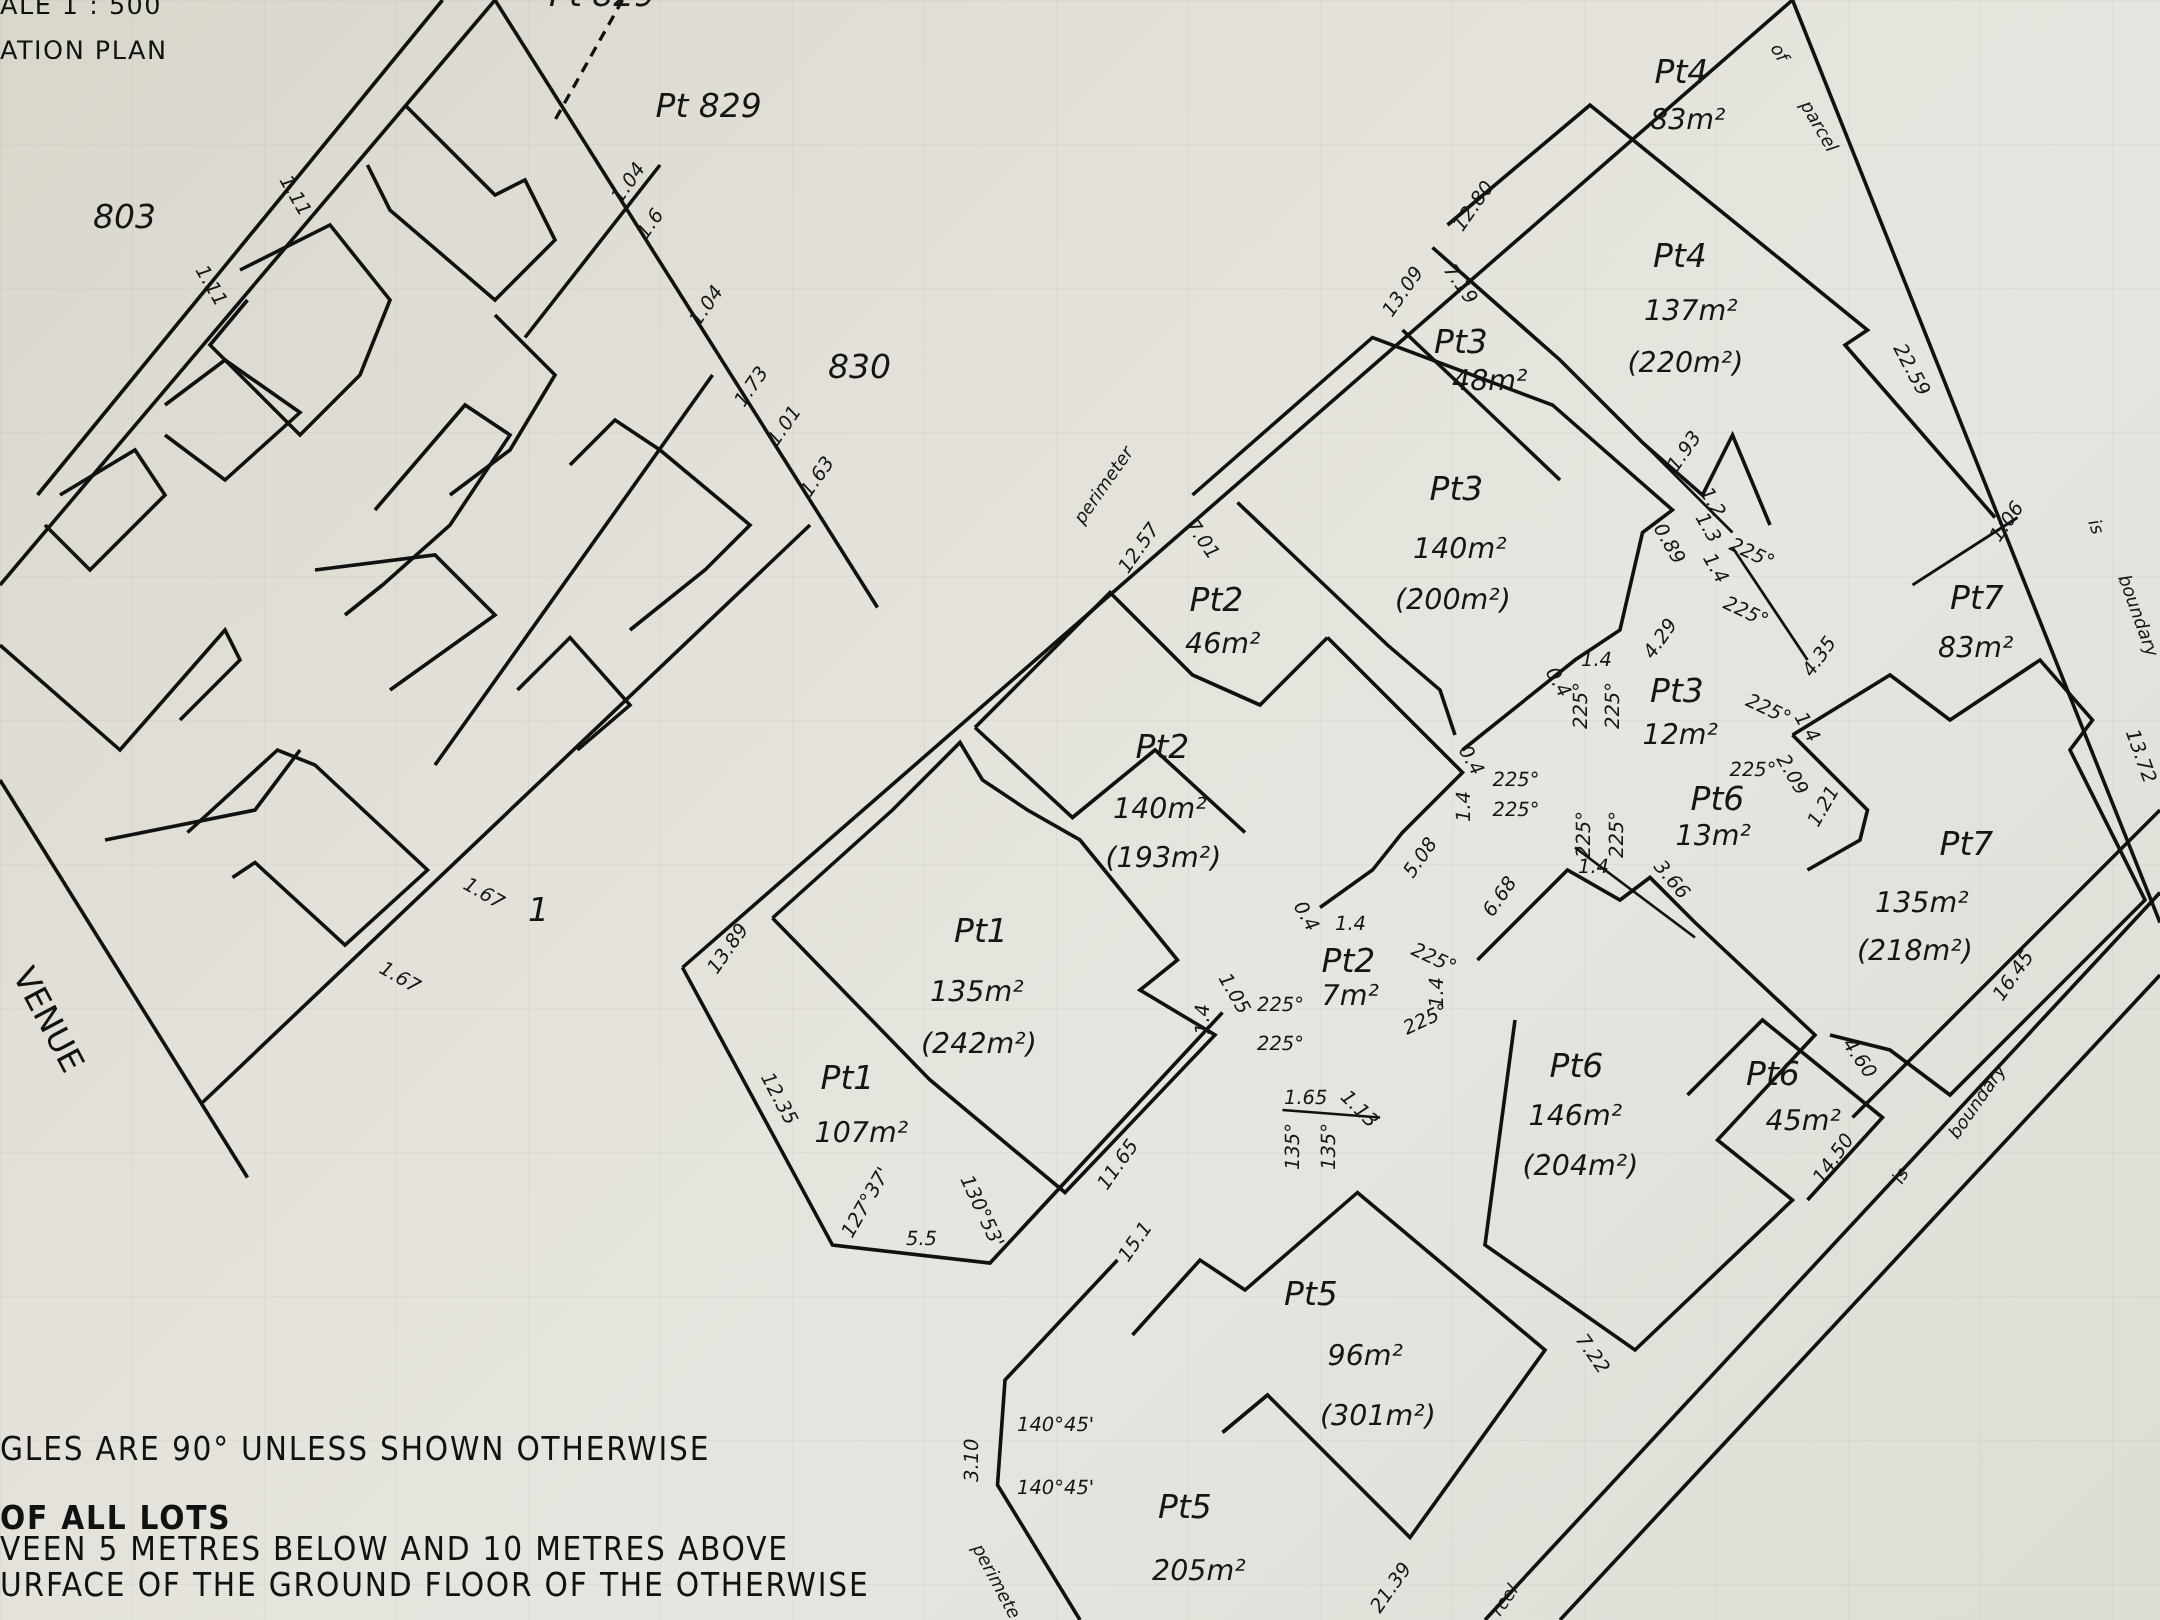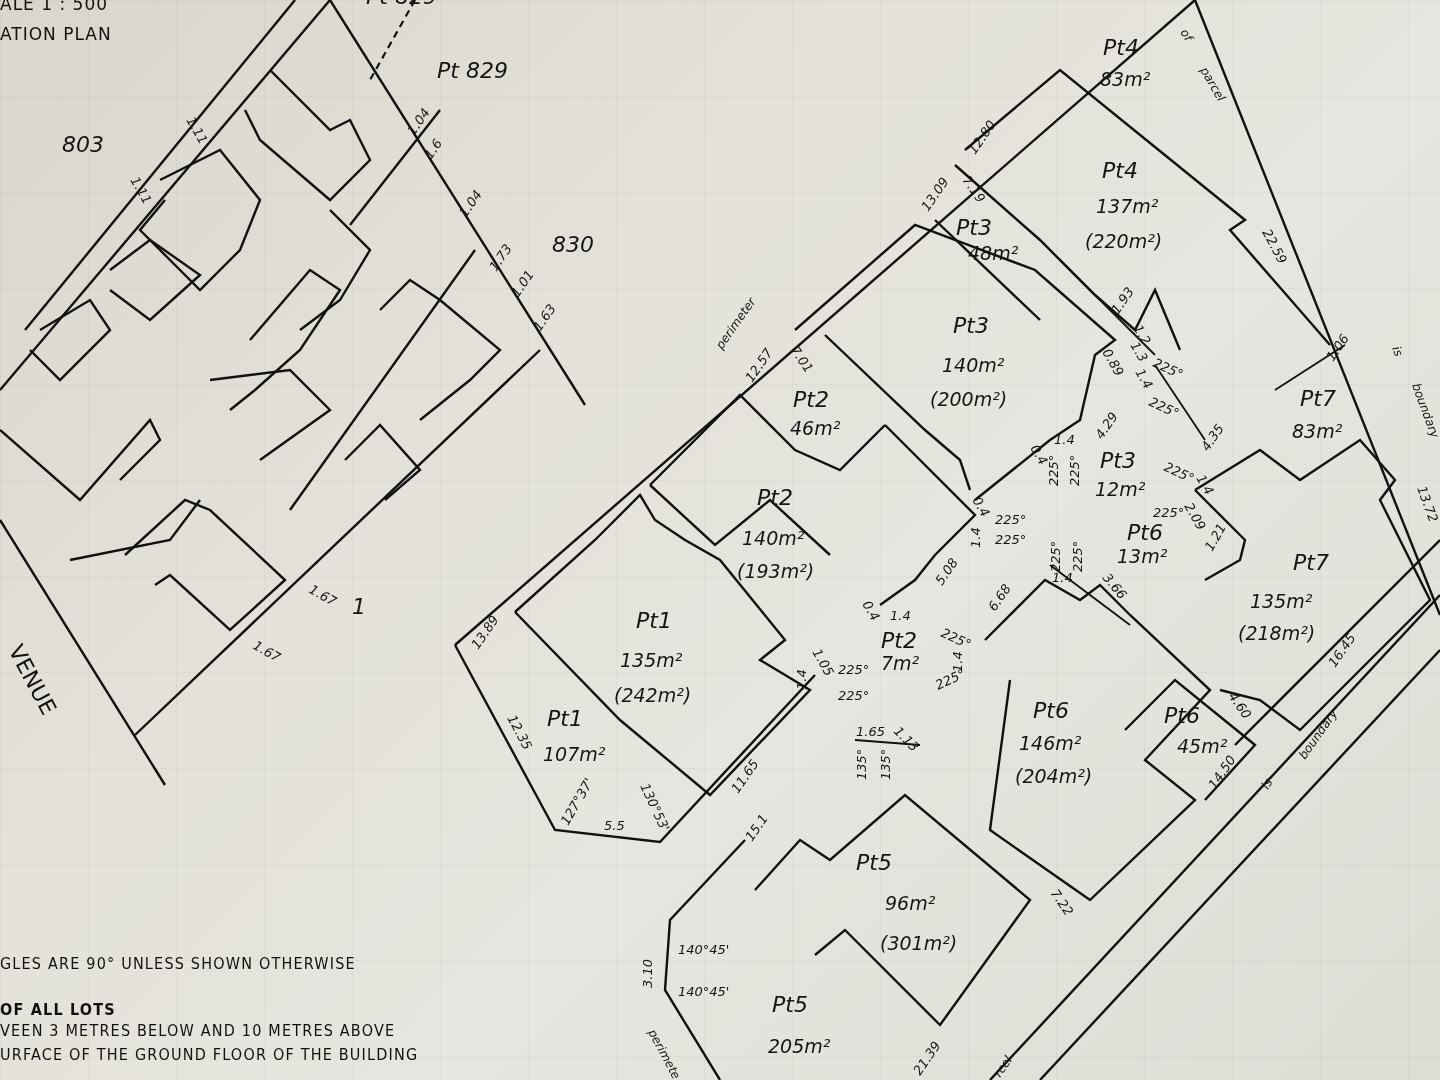--- a/index.html
+++ b/index.html
@@ -22,21 +22,21 @@
   .ln-thin { stroke:#111; stroke-width:1.8; fill:none; }
   .dash { stroke:#111; stroke-width:2.2; fill:none; stroke-dasharray:7 5; }
   .lbl { font-family:"DejaVu Sans", sans-serif; font-style:italic; fill:#151515; }
   .lot { font-size:22px; }
   .area { font-size:19px; }
   .dim { font-size:13px; }
   .word { font-size:12px; }
   .note {
     position:absolute; left:0; color:#111;
     font-family:"DejaVu Sans Condensed","DejaVu Sans", sans-serif;
-    font-size:16px; letter-spacing:1.2px; white-space:nowrap;
+    font-size:22px; letter-spacing:1.2px; white-space:nowrap;
   }
   .title-note {
     position:absolute; color:#111;
     font-family:"DejaVu Sans", sans-serif; font-size:17px; letter-spacing:1px; white-space:nowrap;
   }
 </style>
 </head>
 <body>
 
 <div class="grid-faint"></div>
@@ -265,14 +265,14 @@
     <text class="lbl word" transform="translate(1268,790) rotate(-60)">is</text>
     <text class="lbl word" transform="translate(1305,760) rotate(-55)">boundary</text>
     <text class="lbl word" transform="translate(722,350) rotate(-55)">perimeter</text>
     <text class="lbl word" transform="translate(648,1032) rotate(62)">perimete</text>
     <text class="lbl word" transform="translate(1000,1078) rotate(-55)">rcel</text>
   </g>
 </svg>
 
 <div class="note" style="top:954px;">GLES ARE 90° UNLESS SHOWN OTHERWISE</div>
 <div class="note" style="top:1000px;font-weight:bold;"> OF ALL LOTS</div>
-<div class="note" style="top:1021px;">VEEN 3 METRES BELOW AND 10 METRES ABOVE</div>
-<div class="note" style="top:1045px;">URFACE OF THE GROUND FLOOR OF THE BUILDING</div>
+<div class="note" style="top:1021px;">VEEN 5 METRES BELOW AND 10 METRES ABOVE</div>
+<div class="note" style="top:1045px;">URFACE OF THE GROUND FLOOR OF THE OTHERWISE</div>
 
 </body></html>

